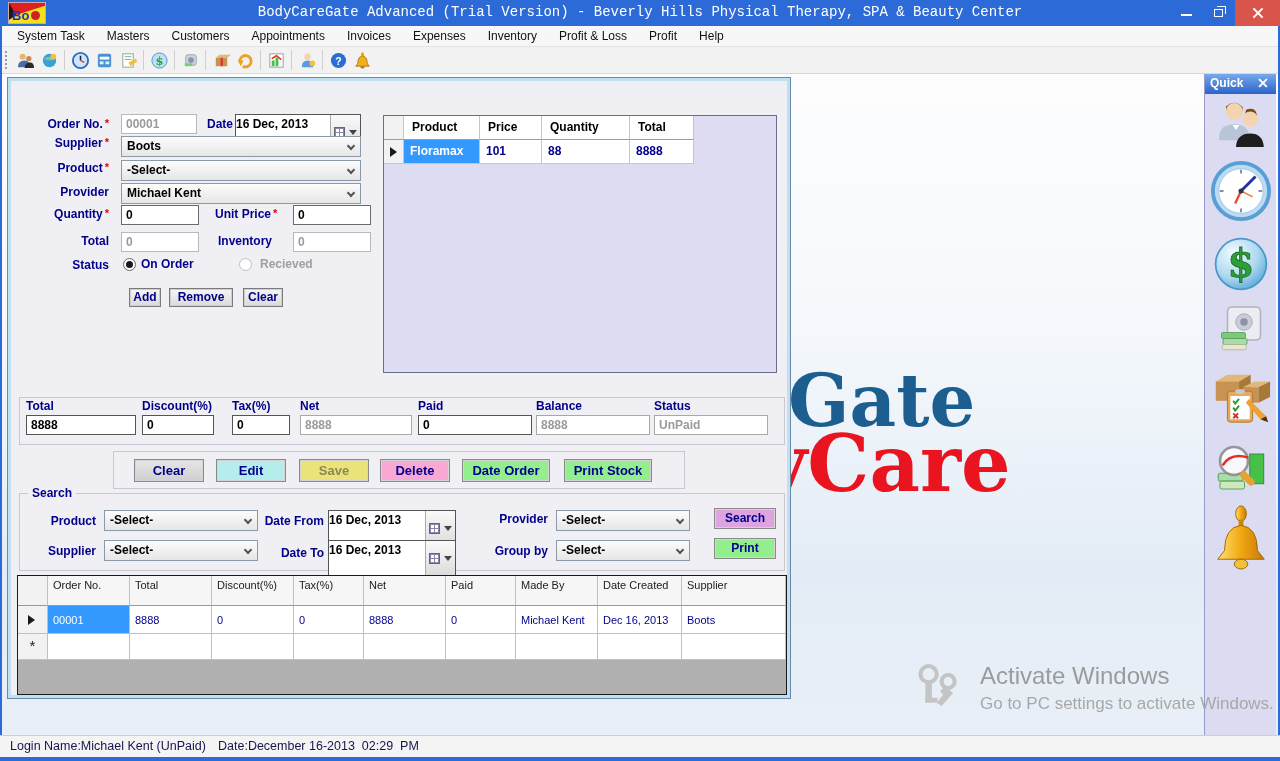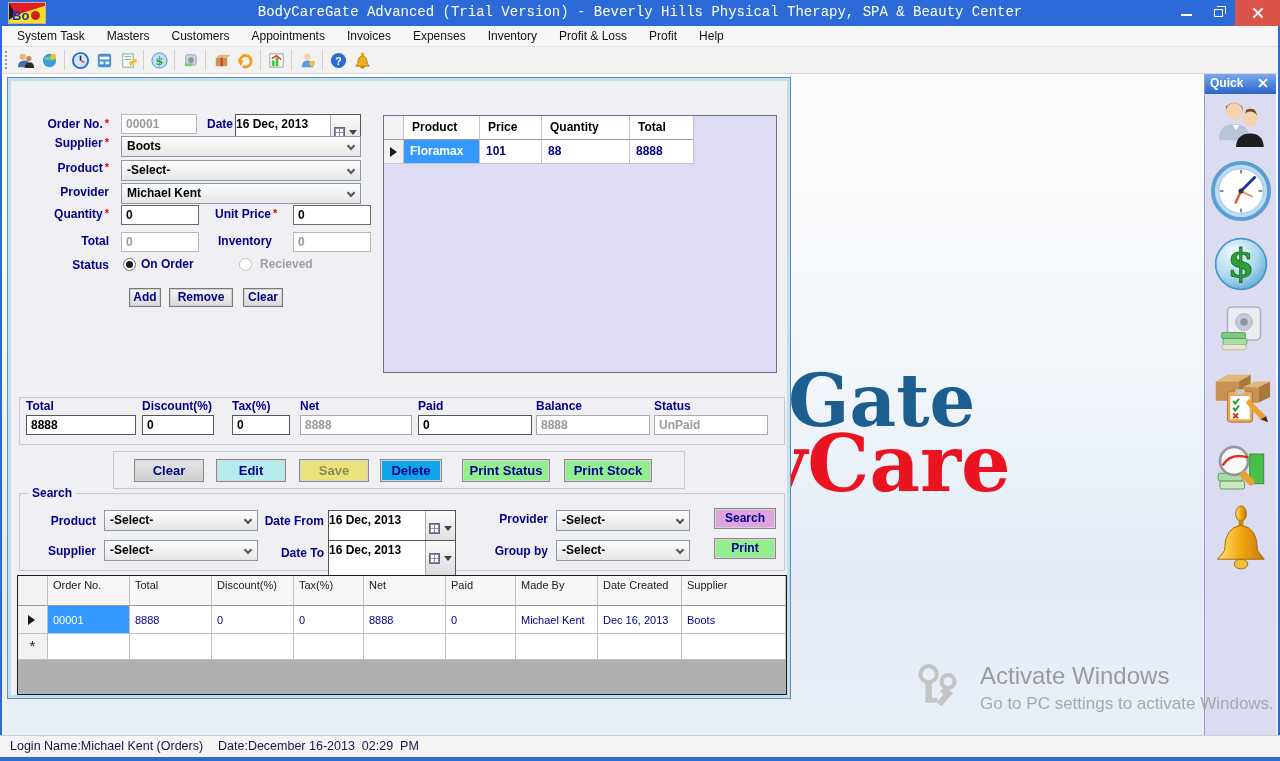--- a/index.html
+++ b/index.html
@@ -475,22 +475,22 @@
       <div class="tfield" style="left:634px;width:114px;">
           <div class="tlbl">Status</div>
           <div class="tval dis">UnPaid</div>
         </div>
     </div>
 
     <div class="actbox">
       <div class="btn-action" style="left:20px;width:70px;background:linear-gradient(180deg,#e6e6e6,#cfcfcf);">Clear</div>
       <div class="btn-action" style="left:102px;width:70px;background:#b5ecec;">Edit</div>
       <div class="btn-action" style="left:185px;width:70px;background:#ece27c;color:#8a8a55;">Save</div>
-      <div class="btn-action" style="left:266px;width:62px;background:#0ea5e9;">Delete</div>
-      <div class="btn-action" style="left:348px;width:88px;background:#93ee8e;">Print Status</div>
+      <div class="btn-action" style="left:266px;width:70px;background:#f9a8d4;">Delete</div>
+      <div class="btn-action" style="left:348px;width:88px;background:#93ee8e;">Date Order</div>
       <div class="btn-action" style="left:450px;width:88px;background:#93ee8e;">Print Stock</div>
     </div>
 
     <div class="searchbox">
       <div class="sbcap">Search</div>
       <div class="sbl" style="left:14px;top:20px;width:62px;">Product</div>
       <div class="combo" style="left:84px;top:16px;width:154px;"><span>-Select-</span><span class="cchev"></span></div>
       <div class="sbl" style="left:242px;top:20px;width:62px;">Date From</div>
       <div class="dtp" style="left:308px;top:16px;width:128px;"><span>16 Dec, 2013</span><span class="dtpbtn">
             <span class="cal"></span>
@@ -550,16 +550,16 @@
           <div class="g2nc cw6"></div>
           <div class="g2nc cw7"></div>
           <div class="g2nc cw8"></div>
       </div>
       <div class="g2fill"></div>
     </div>
   </div>
 </div>
 
 <div class="statusbar">
-  <span class="st" style="left:10px;">Login Name:Michael Kent (Orders)</span>
+  <span class="st" style="left:10px;">Login Name:Michael Kent (UnPaid)</span>
   <span class="st" style="left:218px;">Date:December 16-2013  02:29  PM</span>
   <span class="st" style="left:430px;margin-top:28px;">DataBase Location:Local</span>
 </div>
 
 </body></html>

